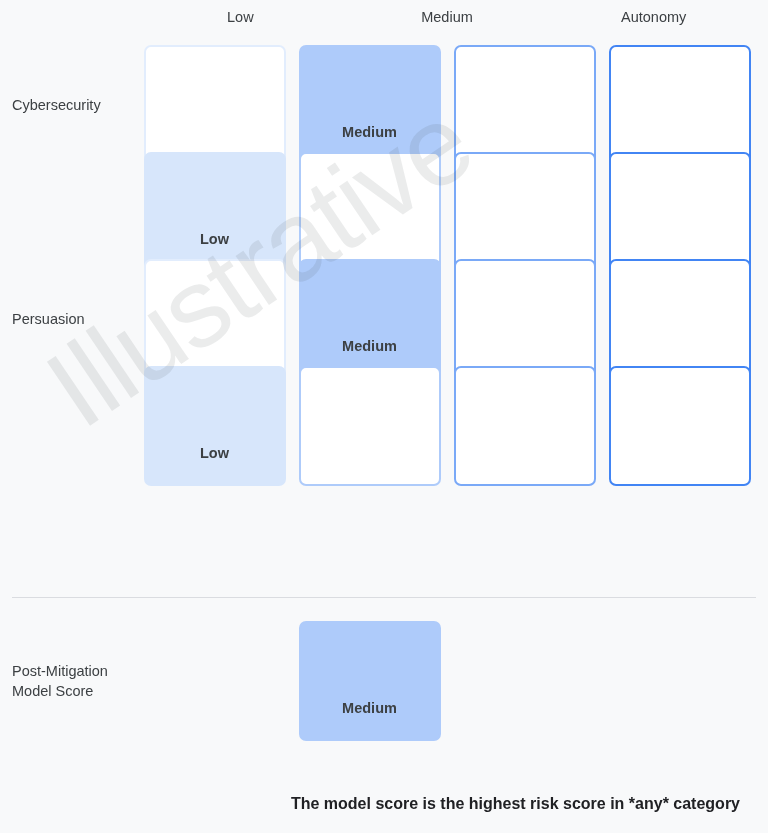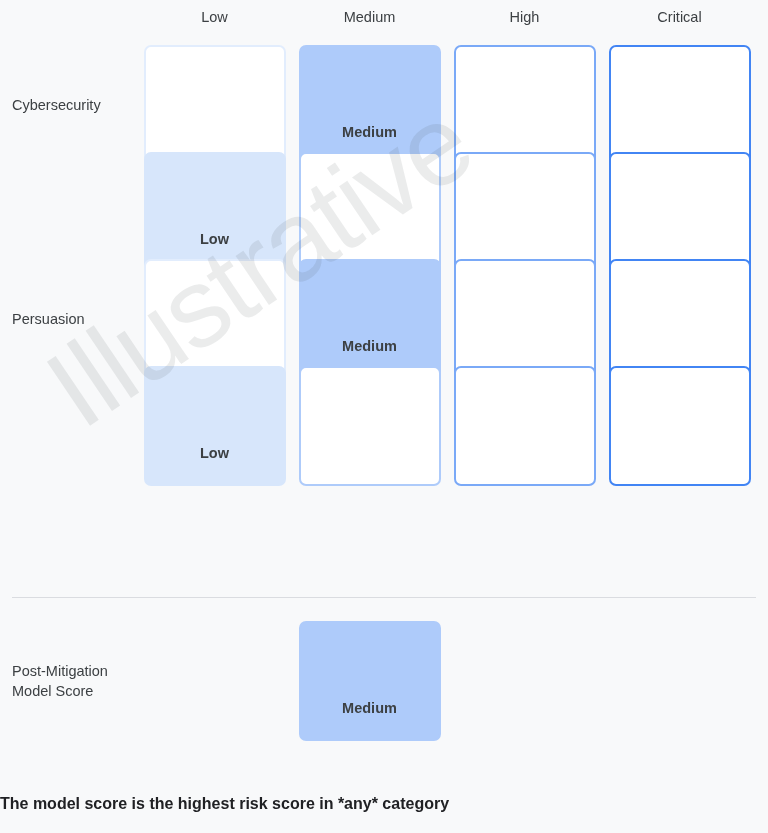--- a/index.html
+++ b/index.html
@@ -186,41 +186,40 @@
     display: flex;
     justify-content: center;
   }
 
   
   .caption {
     position: absolute;
     left: 0;
     top: 795px;
     width: 740px;
-    text-align: left;
+    text-align: right;
     font-size: 16px;
     font-weight: 700;
     color: #202124;
     z-index: 2;
   }
 </style>
 </head>
 <body>
 
 <div id="matrix-root">
 
   <div class="watermark">
     <div class="watermark-text">Illustrative</div>
   </div>
 
   <div class="col-headers">
     <div class="col-header">Low</div>
     <div class="col-header">Medium</div>
-    <div class="col-header">High</div>
-    <div class="col-header">Critical</div>
+    <div class="col-header">Autonomy</div>
   </div>
 
   <div class="grid">
 
     <div class="grid-row">
       <div class="row-label">Cybersecurity</div>
       <div class="cells">
         <div class="cell-slot">
           <div class="cell b-low">
             <span class="cell-label"></span>

